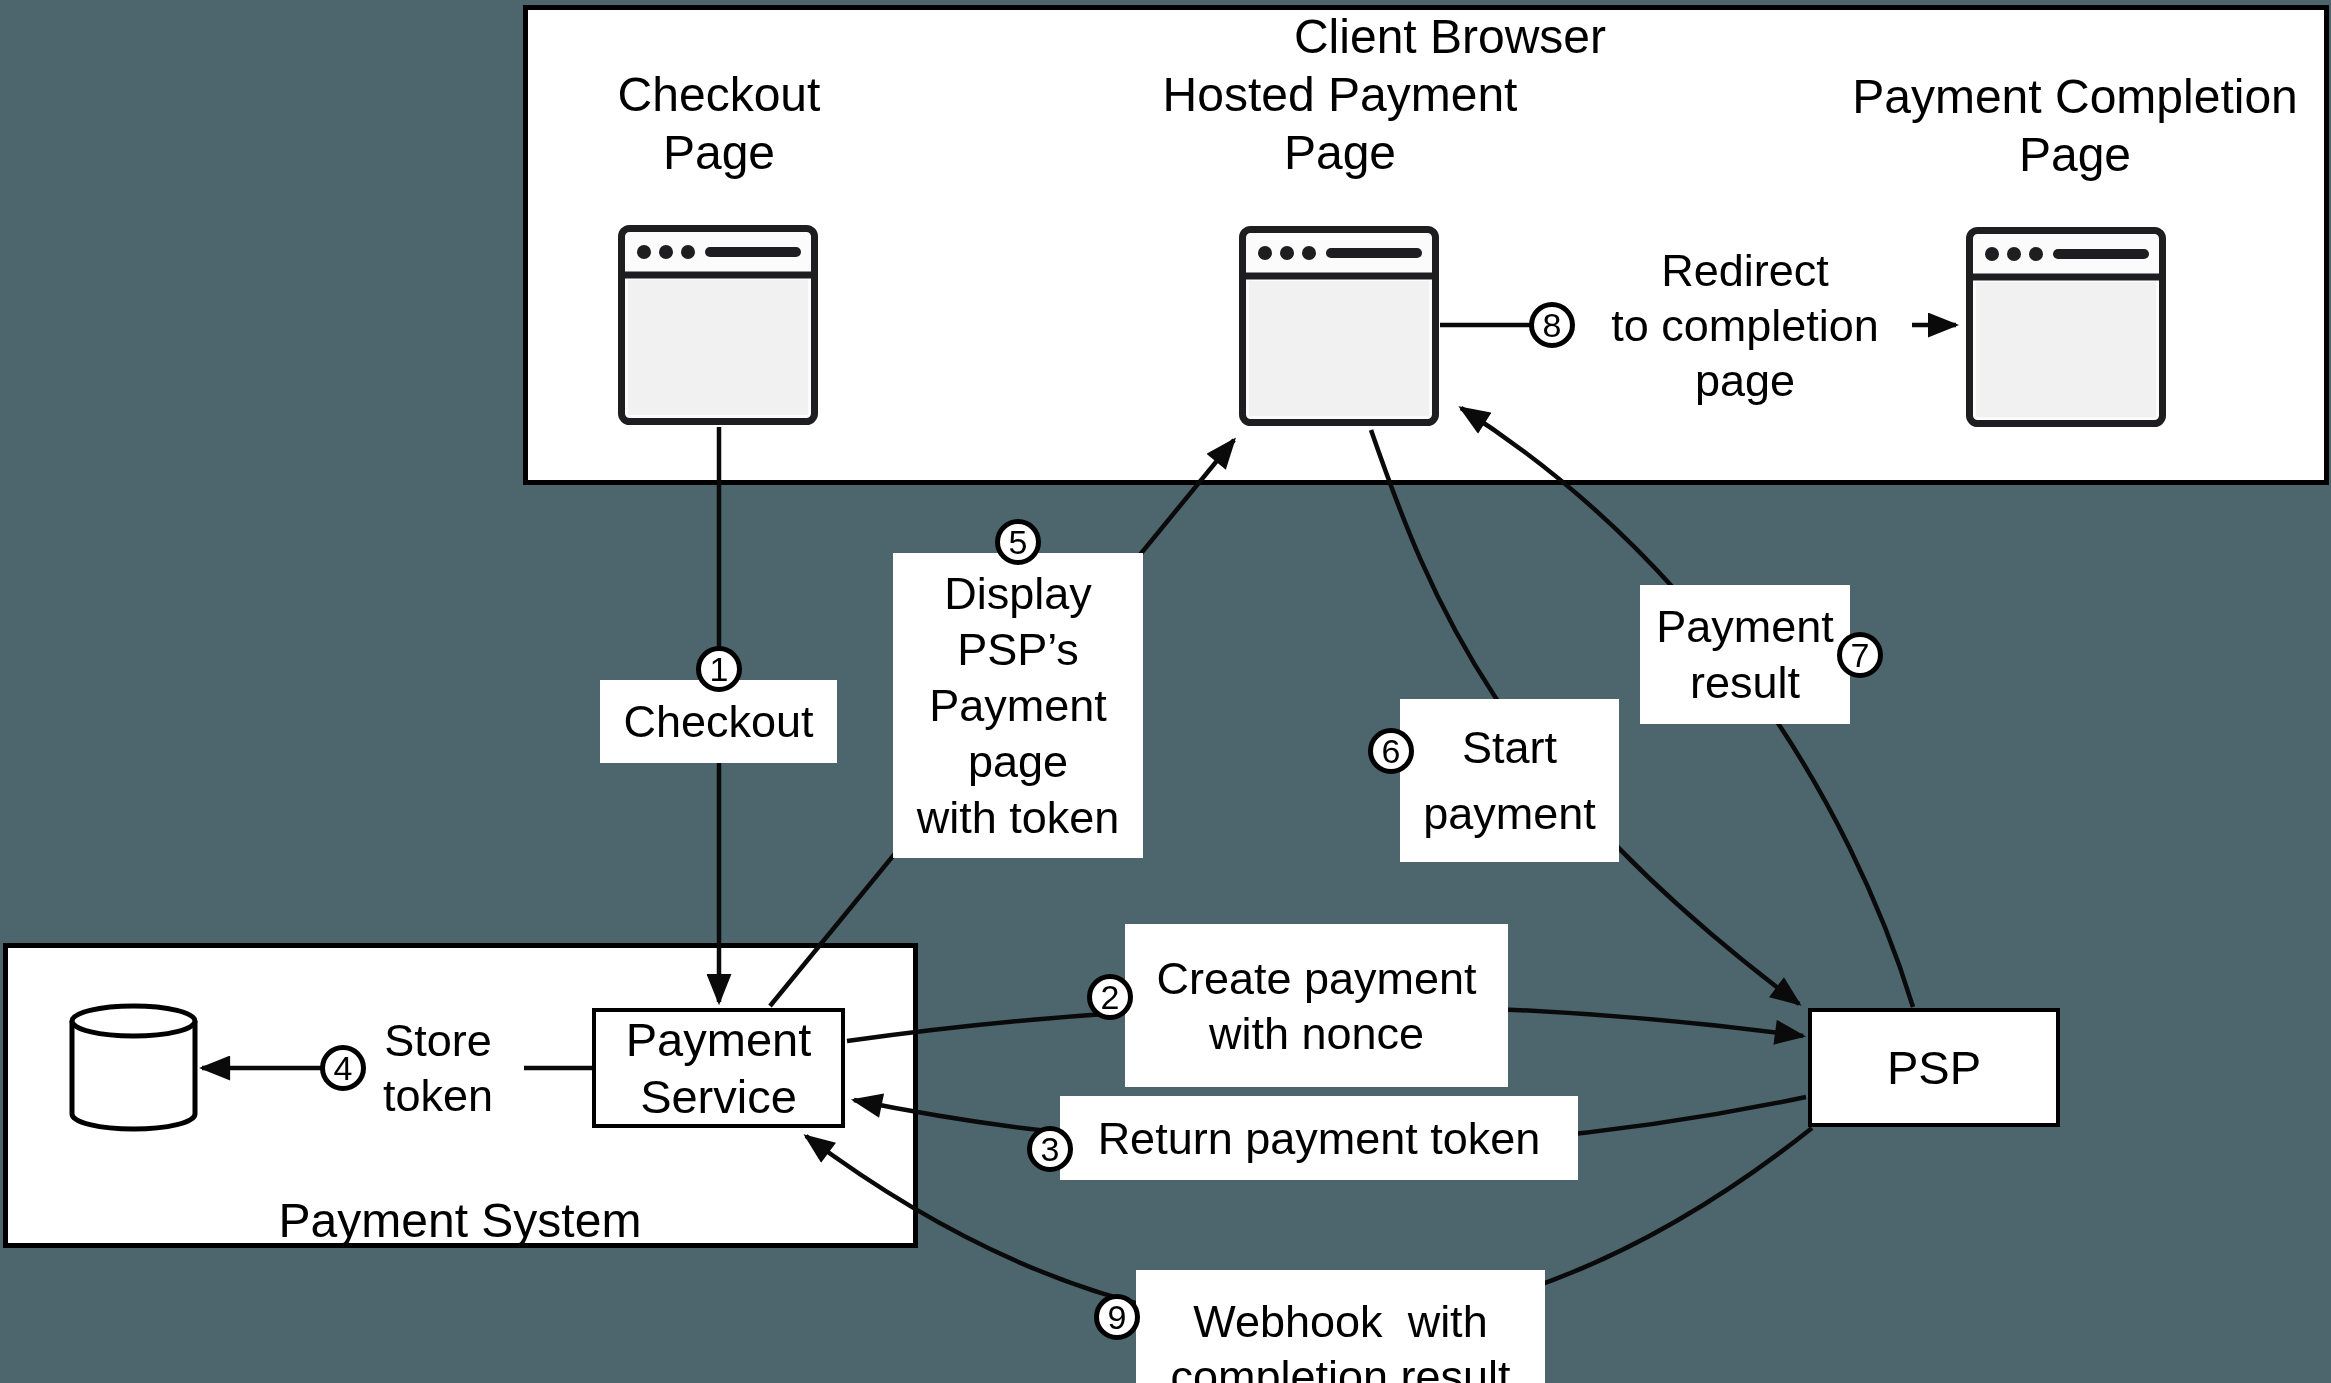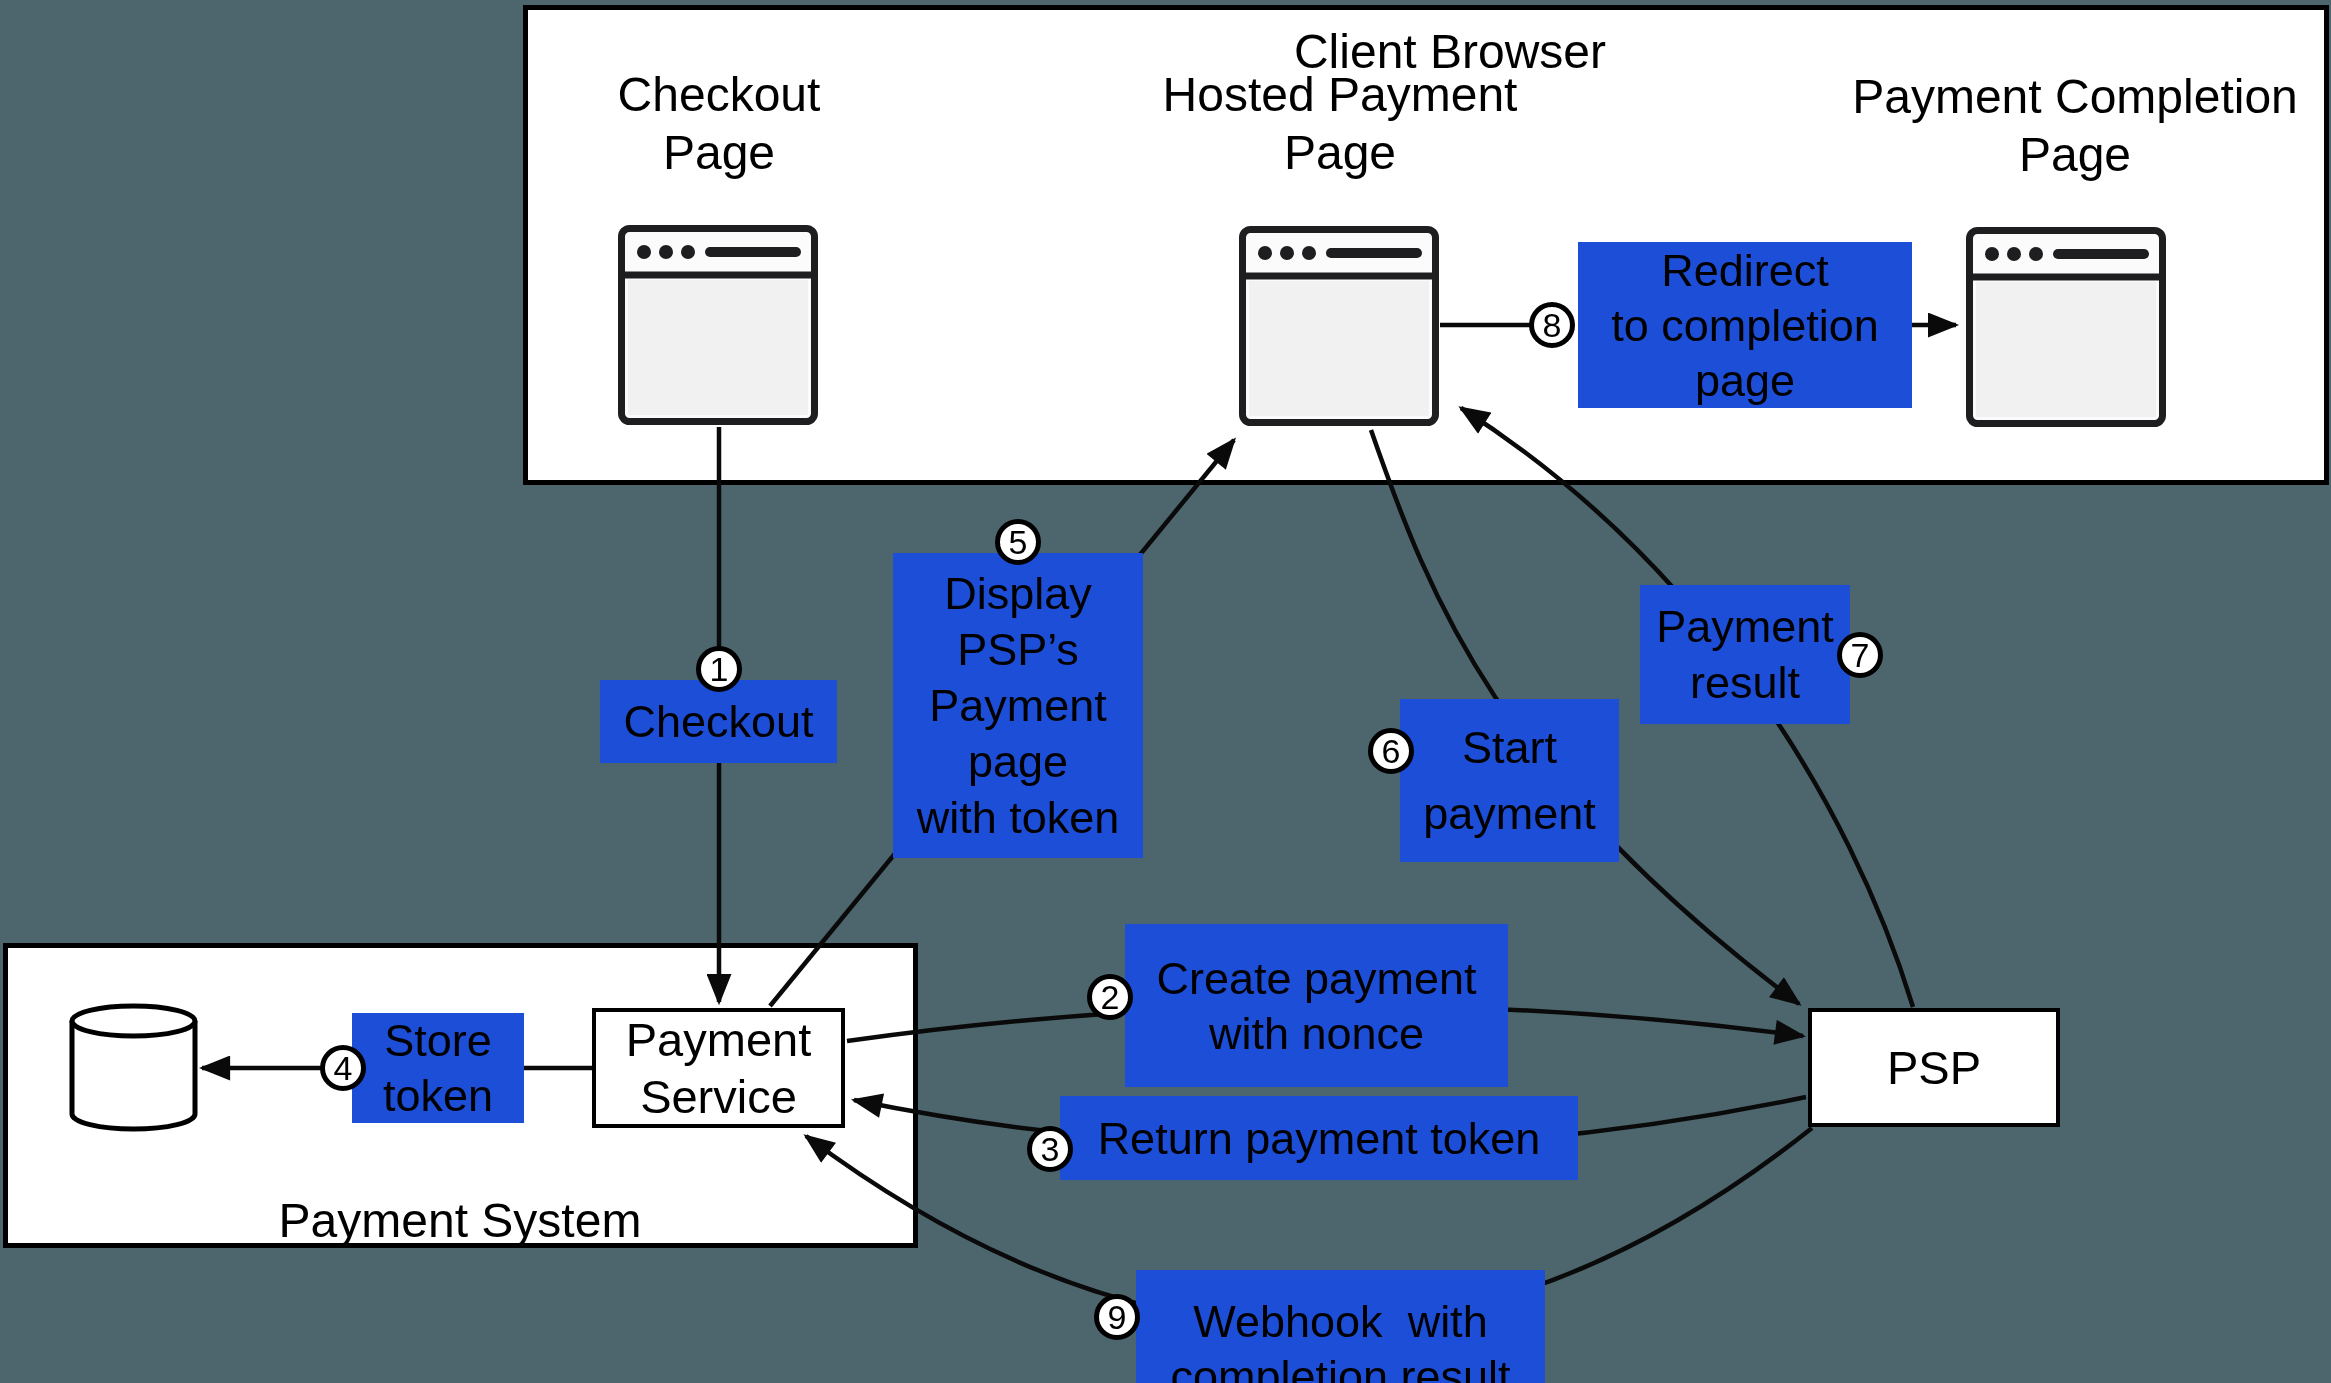--- a/index.html
+++ b/index.html
@@ -10,21 +10,21 @@
   }
   .big-box{position:absolute;background:#fff;border:5px solid #000;box-sizing:border-box;z-index:0;}
   .layer{position:absolute;left:0;top:0;z-index:1;}
   .heading{position:absolute;text-align:center;font-size:48px;line-height:58px;z-index:2;}
   .node-box{
     position:absolute;background:#fff;border:4px solid #000;box-sizing:border-box;
     display:flex;flex-direction:column;align-items:center;justify-content:center;
     font-size:47px;line-height:57px;text-align:center;z-index:2;
   }
   .flow-label{
-    position:absolute;background:#1d4ed8;
+    position:absolute;background:#ffffff;
     display:flex;flex-direction:column;justify-content:center;
     font-size:45px;line-height:55px;text-align:center;z-index:2;
   }
   .num-circle{
     position:absolute;width:46px;height:46px;border-radius:50%;
     background:#fff;border:5px solid #000;box-sizing:border-box;
     display:flex;align-items:center;justify-content:center;
     font-size:34px;z-index:3;
   }
   .pre{white-space:pre;}
@@ -72,21 +72,21 @@
       <path d="M 592 1068 L 202 1068" marker-end="url(#ah)"></path>
       <path d="M 770 1006 L 1234 440" marker-end="url(#ah)"></path>
       <path d="M 1371 430 C 1430 600 1500 780 1799 1004" marker-end="url(#ah)"></path>
       <path d="M 1913 1007 C 1850 800 1700 560 1461 408" marker-end="url(#ah)"></path>
       <path d="M 1440 325 L 1531 325"></path>
       <path d="M 1898 325 L 1956 325" marker-end="url(#ah)"></path>
       <path d="M 1812 1128 Q 1320 1520 806 1136" marker-end="url(#ah)"></path>
     </g>
   </svg>
 
-  <div class="heading" style="left:1150px;top:23px;width:600px;">Client Browser</div>
+  <div class="heading" style="left:1150px;top:8px;width:600px;">Client Browser</div>
 
   <div class="heading" style="left:519px;top:66px;width:400px;">
     <div class="pre">Checkout</div>
     <div class="pre">Page</div>
   </div>
 
   <div class="heading" style="left:1140px;top:66px;width:400px;">
     <div class="pre">Hosted Payment</div>
     <div class="pre">Page</div>
   </div>

